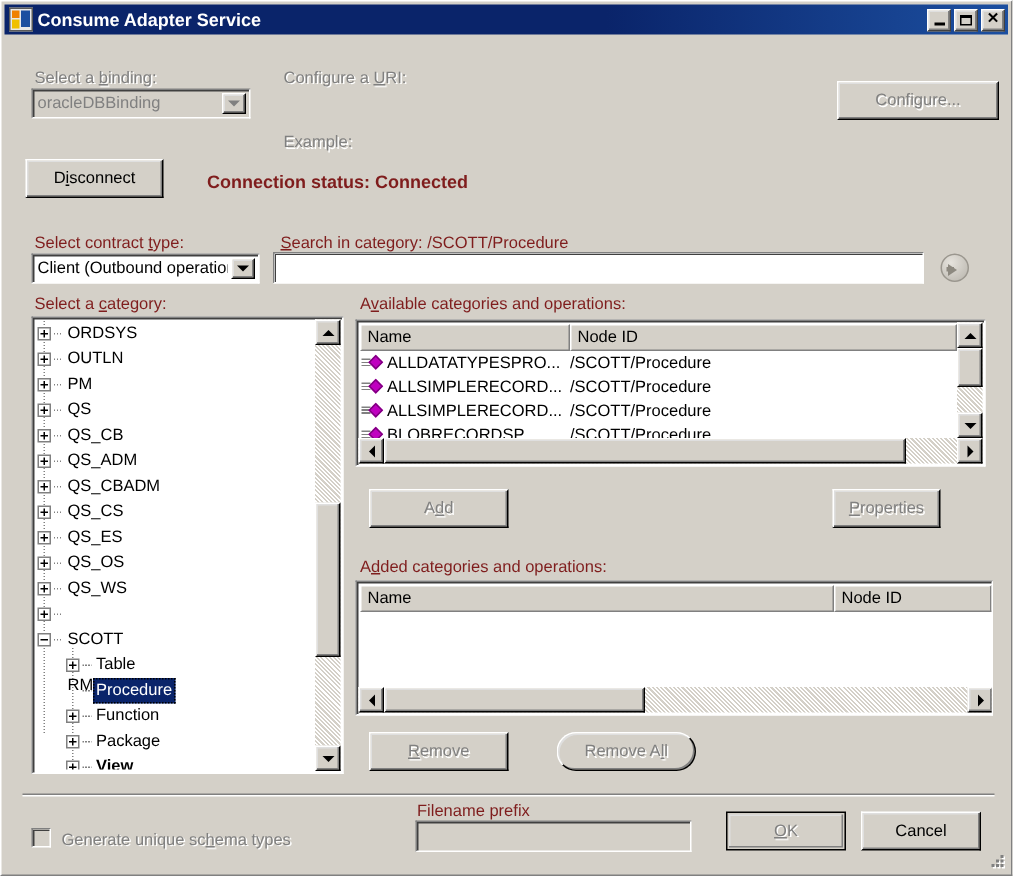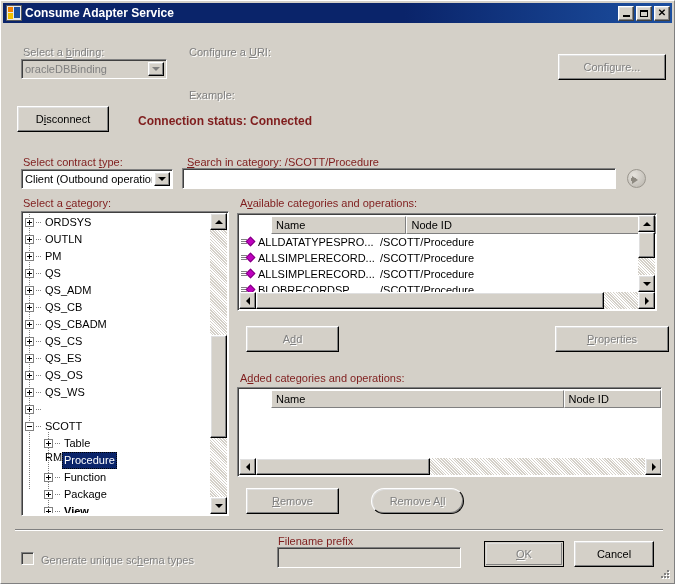--- a/index.html
+++ b/index.html
@@ -280,21 +280,20 @@
   .ar-lf { width:0;height:0;border-top:4px solid transparent;border-bottom:4px solid transparent;border-right:4px solid #000; }
   .ar-rt { width:0;height:0;border-top:4px solid transparent;border-bottom:4px solid transparent;border-left:4px solid #000; }
 
   
   .lv-header {
     position: absolute;
     left: 2px; top: 2px;
     height: 18px;
     display: flex;
     box-sizing: border-box;
-    padding-left: 31px;
   }
   .lv-col {
     background: #d4d0c8;
     border: 1px solid;
     border-color: #ffffff #808080 #808080 #ffffff;
     box-sizing: border-box;
     font-size: 11px;
     color: #000;
     display: flex;
     align-items: center;
@@ -490,26 +489,26 @@
             <span class="tlabel" style="left: 19px;">PM</span>
           </div>
           <div class="tnode">
             <span class="tbox plus" style="left: 1px;"></span>
             <span class="tdots" style="left: 12px; width: 6px;"></span>
             <span class="tlabel" style="left: 19px;">QS</span>
           </div>
           <div class="tnode">
             <span class="tbox plus" style="left: 1px;"></span>
             <span class="tdots" style="left: 12px; width: 6px;"></span>
+            <span class="tlabel" style="left: 19px;">QS_CB</span>
+          </div>
+          <div class="tnode">
+            <span class="tbox plus" style="left: 1px;"></span>
+            <span class="tdots" style="left: 12px; width: 6px;"></span>
             <span class="tlabel" style="left: 19px;">QS_ADM</span>
-          </div>
-          <div class="tnode">
-            <span class="tbox plus" style="left: 1px;"></span>
-            <span class="tdots" style="left: 12px; width: 6px;"></span>
-            <span class="tlabel" style="left: 19px;">QS_CB</span>
           </div>
           <div class="tnode">
             <span class="tbox plus" style="left: 1px;"></span>
             <span class="tdots" style="left: 12px; width: 6px;"></span>
             <span class="tlabel" style="left: 19px;">QS_CBADM</span>
           </div>
           <div class="tnode">
             <span class="tbox plus" style="left: 1px;"></span>
             <span class="tdots" style="left: 12px; width: 6px;"></span>
             <span class="tlabel" style="left: 19px;">QS_CS</span>
@@ -638,21 +637,21 @@
       <div class="sthumb" style="left:17px; top:0; width:348px; height:17px;"></div>
       <div class="sbtn" style="right:0; top:0; width:17px; height:17px;">
           <span class="ar-rt"></span>
         </div>
     </div>
   </div>
 
   <div class="btn dis" style="left:245px; top:325px; width:93px; height:26px;">
     <span>A<u>d</u>d</span>
   </div>
-  <div class="btn dis" style="left:554px; top:325px; width:114px; height:26px;">
+  <div class="btn dis" style="left:554px; top:325px; width:72px; height:26px;">
     <span><u>P</u>roperties</span>
   </div>
 
   <div class="lbl" style="left:239px; top:371px;">
     A<u>d</u>ded categories and operations:
   </div>
 
   <div class="sunken" style="left:236px; top:386px; width:425px; height:90px;">
     <div class="lv-header" style="width:421px;">
       <div class="lv-col" style="width:316px;">Name</div>

